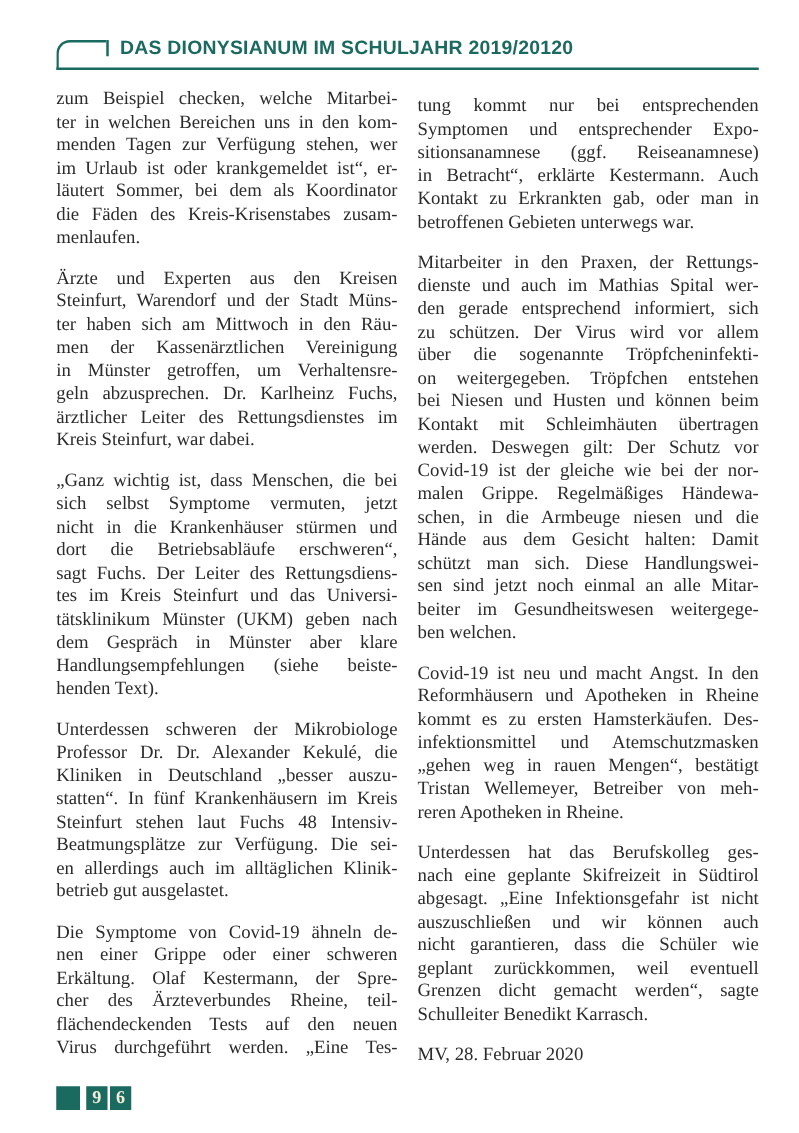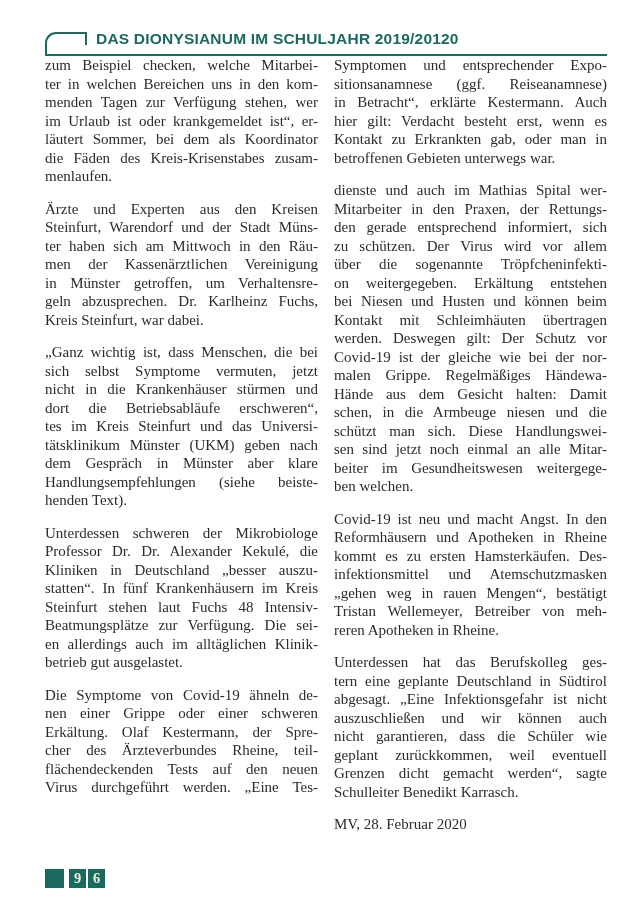--- a/index.html
+++ b/index.html
@@ -50,24 +50,25 @@
     font-weight: bold;
     font-size: 15.5px;
     letter-spacing: 0.2px;
     color: var(--accent);
     white-space: nowrap;
   }
 
   
   .columns {
     position: absolute;
-    left: 45px; top: 56px;
+    left: 45px; top: 70px;
     width: 562px;
     display: flex;
     gap: 16px;
+    align-items: center;
   }
   .col { width: 273px; }
   .paragraph { margin: 0 0 14px 0; }
   .paragraph:last-child { margin-bottom: 12px; }
   .line {
     font-size: 15px;
     line-height: 18.5px;
     height: 18.5px;
     overflow: hidden;
     text-align: justify;
@@ -123,27 +124,29 @@
           <div class="line">die Fäden des Kreis-Krisenstabes zusam-</div>
           <div class="line last">menlaufen.</div>
         </div>
         <div class="paragraph">
           <div class="line">Ärzte und Experten aus den Kreisen</div>
           <div class="line">Steinfurt, Warendorf und der Stadt Müns-</div>
           <div class="line">ter haben sich am Mittwoch in den Räu-</div>
           <div class="line">men der Kassenärztlichen Vereinigung</div>
           <div class="line">in Münster getroffen, um Verhaltensre-</div>
           <div class="line">geln abzusprechen. Dr. Karlheinz Fuchs,</div>
+          <div class="line">ärztlicher Leiter des Rettungsdienstes im</div>
           <div class="line last">Kreis Steinfurt, war dabei.</div>
         </div>
         <div class="paragraph">
           <div class="line">„Ganz wichtig ist, dass Menschen, die bei</div>
           <div class="line">sich selbst Symptome vermuten, jetzt</div>
           <div class="line">nicht in die Krankenhäuser stürmen und</div>
           <div class="line">dort die Betriebsabläufe erschweren“,</div>
+          <div class="line">sagt Fuchs. Der Leiter des Rettungsdiens-</div>
           <div class="line">tes im Kreis Steinfurt und das Universi-</div>
           <div class="line">tätsklinikum Münster (UKM) geben nach</div>
           <div class="line">dem Gespräch in Münster aber klare</div>
           <div class="line">Handlungsempfehlungen (siehe beiste-</div>
           <div class="line last">henden Text).</div>
         </div>
         <div class="paragraph">
           <div class="line">Unterdessen schweren der Mikrobiologe</div>
           <div class="line">Professor Dr. Dr. Alexander Kekulé, die</div>
           <div class="line">Kliniken in Deutschland „besser auszu-</div>
@@ -157,58 +160,58 @@
           <div class="line">Die Symptome von Covid-19 ähneln de-</div>
           <div class="line">nen einer Grippe oder einer schweren</div>
           <div class="line">Erkältung. Olaf Kestermann, der Spre-</div>
           <div class="line">cher des Ärzteverbundes Rheine, teil-</div>
           <div class="line">flächendeckenden Tests auf den neuen</div>
           <div class="line">Virus durchgeführt werden. „Eine Tes-</div>
         </div>
       </div>
     <div class="col">
         <div class="paragraph">
+          <div class="line">tung kommt nur bei entsprechenden</div>
           <div class="line">Symptomen und entsprechender Expo-</div>
           <div class="line">sitionsanamnese (ggf. Reiseanamnese)</div>
           <div class="line">in Betracht“, erklärte Kestermann. Auch</div>
-          <div class="line">hier gilt: Verdacht besteht erst, wenn es</div>
           <div class="line">Kontakt zu Erkrankten gab, oder man in</div>
           <div class="line last">betroffenen Gebieten unterwegs war.</div>
         </div>
         <div class="paragraph">
+          <div class="line">Mitarbeiter in den Praxen, der Rettungs-</div>
           <div class="line">dienste und auch im Mathias Spital wer-</div>
-          <div class="line">Mitarbeiter in den Praxen, der Rettungs-</div>
           <div class="line">den gerade entsprechend informiert, sich</div>
           <div class="line">zu schützen. Der Virus wird vor allem</div>
           <div class="line">über die sogenannte Tröpfcheninfekti-</div>
-          <div class="line">on weitergegeben. Erkältung entstehen</div>
+          <div class="line">on weitergegeben. Tröpfchen entstehen</div>
           <div class="line">bei Niesen und Husten und können beim</div>
           <div class="line">Kontakt mit Schleimhäuten übertragen</div>
           <div class="line">werden. Deswegen gilt: Der Schutz vor</div>
           <div class="line">Covid-19 ist der gleiche wie bei der nor-</div>
           <div class="line">malen Grippe. Regelmäßiges Händewa-</div>
+          <div class="line">schen, in die Armbeuge niesen und die</div>
           <div class="line">Hände aus dem Gesicht halten: Damit</div>
-          <div class="line">schen, in die Armbeuge niesen und die</div>
           <div class="line">schützt man sich. Diese Handlungswei-</div>
           <div class="line">sen sind jetzt noch einmal an alle Mitar-</div>
           <div class="line">beiter im Gesundheitswesen weitergege-</div>
           <div class="line last">ben welchen.</div>
         </div>
         <div class="paragraph">
           <div class="line">Covid-19 ist neu und macht Angst. In den</div>
           <div class="line">Reformhäusern und Apotheken in Rheine</div>
           <div class="line">kommt es zu ersten Hamsterkäufen. Des-</div>
           <div class="line">infektionsmittel und Atemschutzmasken</div>
           <div class="line">„gehen weg in rauen Mengen“, bestätigt</div>
           <div class="line">Tristan Wellemeyer, Betreiber von meh-</div>
           <div class="line last">reren Apotheken in Rheine.</div>
         </div>
         <div class="paragraph">
           <div class="line">Unterdessen hat das Berufskolleg ges-</div>
-          <div class="line">tern eine geplante Deutschland in Südtirol</div>
+          <div class="line">nach eine geplante Skifreizeit in Südtirol</div>
           <div class="line">abgesagt. „Eine Infektionsgefahr ist nicht</div>
           <div class="line">auszuschließen und wir können auch</div>
           <div class="line">nicht garantieren, dass die Schüler wie</div>
           <div class="line">geplant zurückkommen, weil eventuell</div>
           <div class="line">Grenzen dicht gemacht werden“, sagte</div>
           <div class="line last">Schulleiter Benedikt Karrasch.</div>
         </div>
         <div class="line last date-line">MV, 28. Februar 2020</div>
       </div>
   </div>

